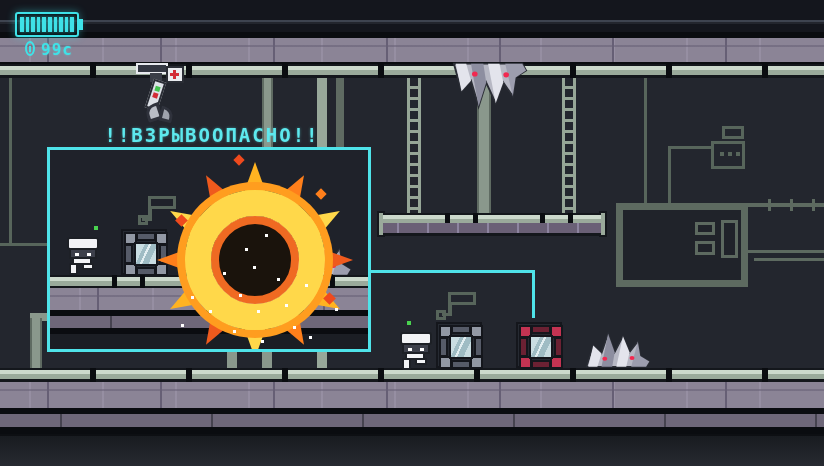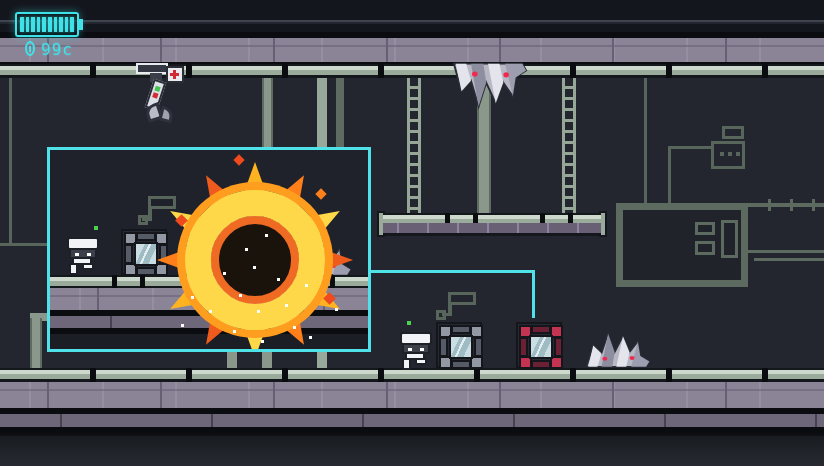--- a/index.html
+++ b/index.html
@@ -42,21 +42,21 @@
   .crate--red .ce{background:#6b2133}
   .glass{position:absolute;left:11px;top:11px;width:24px;height:24px;border:2px solid #14161c;
     background:linear-gradient(115deg,#c9dde2 0 30%,#9fbcc4 30% 44%,#e2eef1 44% 52%,#9fbcc4 52% 74%,#c9dde2 74%)}
   .rob-part{position:absolute;background:#f2f3f6;border:2px solid #1d2026}
 
   
   .spk{position:absolute;width:0;height:0;border-left:13px solid transparent;border-right:13px solid transparent}
 
   
   .hcell{flex:1;background:#3fe2e8;box-shadow:0 0 4px rgba(63,226,232,.7)}
-  .cyan-text{color:#5de9ee;font-weight:normal;text-shadow:0 0 3px rgba(93,233,238,.45)}
+  .cyan-text{color:#5de9ee;font-weight:bold;text-shadow:0 0 3px rgba(93,233,238,.45)}
 
   .particles{width:3px;height:3px;background:#fff;box-shadow:
     -8px -18px #fff, 12px -32px #fff, -30px 6px #fff, 24px 12px #fff, -14px 28px #fff,
     4px 44px #fff, 32px 38px #fff, -44px 44px #fff, 52px 18px #fff, -62px 30px #fff,
     40px 60px #fff, -20px 64px #fff, 8px 74px #fff, 56px 70px #fff, 82px 42px #fff,
     -72px 58px #fff, 68px 86px #fff, -6px 88px #fff}
 </style>
 </head>
 <body>
 
@@ -266,20 +266,21 @@
   <svg class="a" viewBox="0 0 80 56" preserveAspectRatio="none" style="left:585px;top:331px;width:66px;height:37px">
     <polygon points="2,54 10,22 20,34 28,4 36,32 46,8 54,32 64,16 67,38 78,46 74,54" fill="#b7b8c4" stroke="#2a2d35" stroke-width="2"></polygon>
     <polygon points="10,22 20,34 15,54 4,54" fill="#e3e4ec"></polygon>
     <polygon points="28,4 36,32 33,54 20,54" fill="#8d8ea0"></polygon>
     <polygon points="46,8 54,32 50,54 38,54" fill="#e3e4ec"></polygon>
     <polygon points="64,16 67,38 78,46 74,54 56,54" fill="#9c9dae"></polygon>
     <circle cx="24" cy="42" r="3" fill="#f22850"></circle>
     <circle cx="57" cy="41" r="3" fill="#f22850"></circle>
   </svg>
 
+  <div class="a cyan-text" style="left:90px;top:124px;width:244px;font-size:19px;letter-spacing:2px;text-align:center;white-space:nowrap">!!ВЗРЫВООПАСНО!!</div>
 
   <div class="a" style="left:15px;top:12px;width:64px;height:25px;border:2px solid #3fe2e8;border-radius:3px;background:rgba(8,24,26,.55);box-shadow:0 0 8px rgba(63,226,232,.45)">
     <div class="a" style="right:-6px;top:5px;width:4px;height:11px;background:#3fe2e8"></div>
     <div class="a" style="left:3px;top:3px;right:3px;bottom:3px;display:flex;gap:2px">
         <div class="hcell"></div>
         <div class="hcell"></div>
         <div class="hcell"></div>
         <div class="hcell"></div>
         <div class="hcell"></div>
         <div class="hcell"></div>

